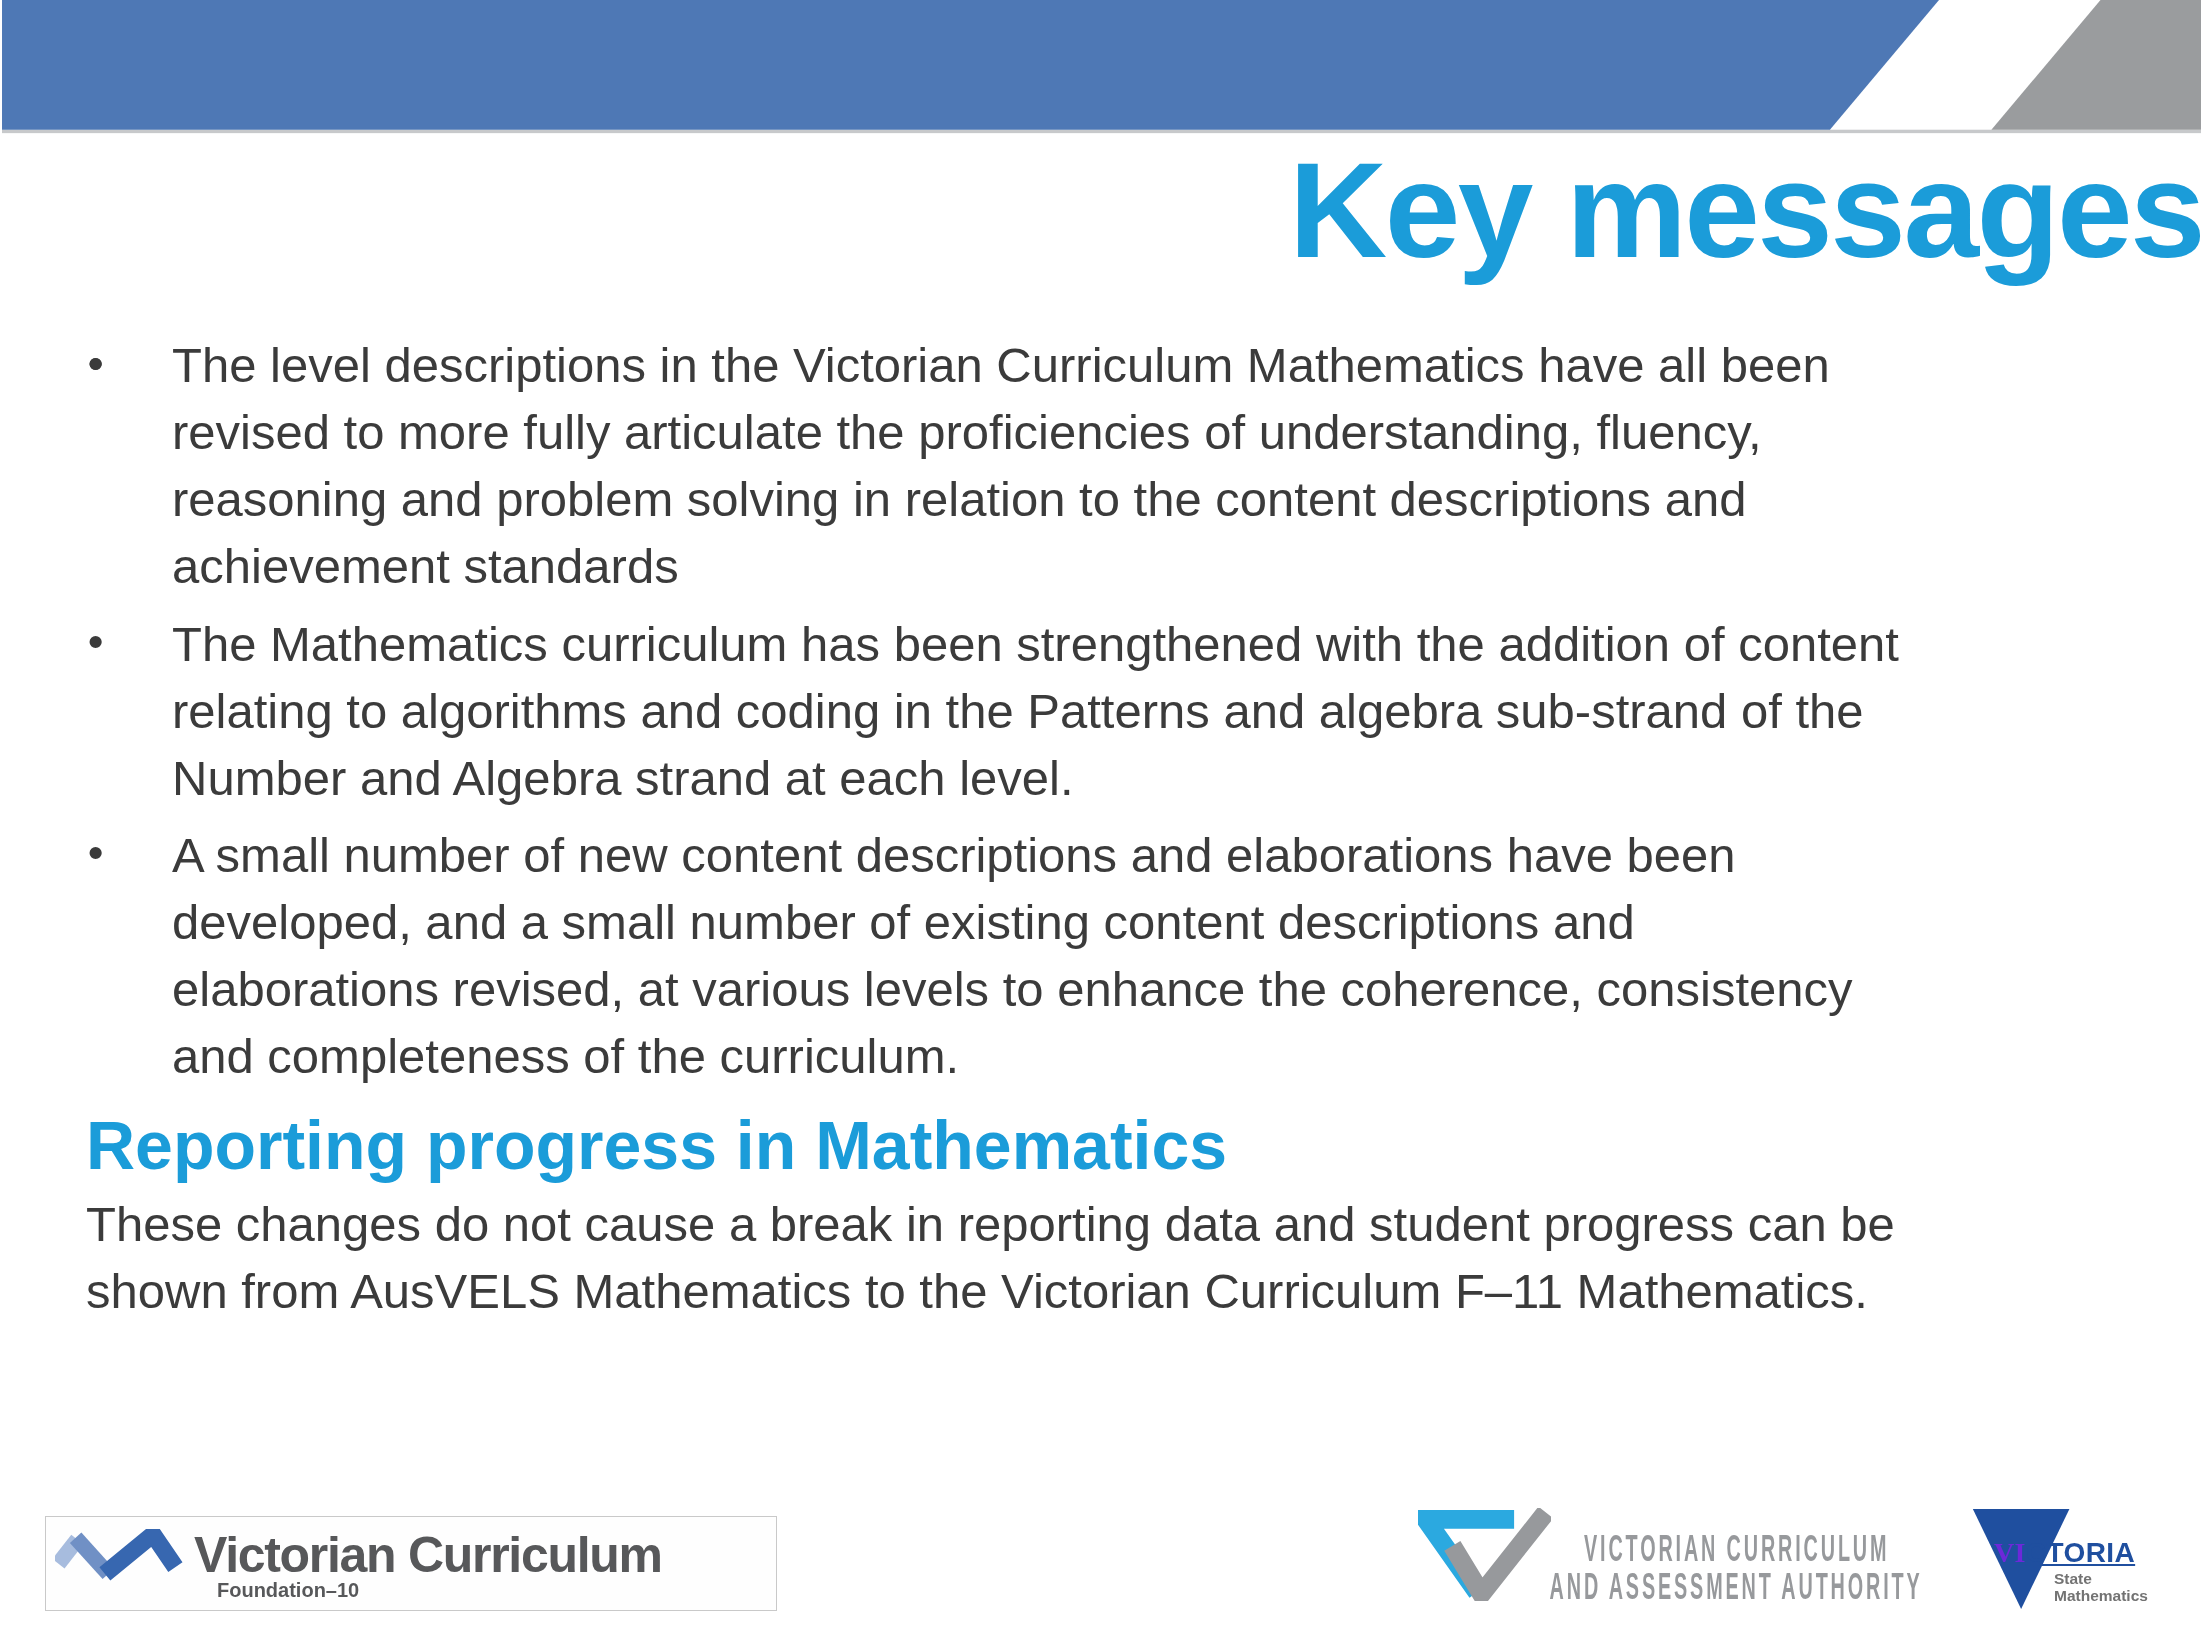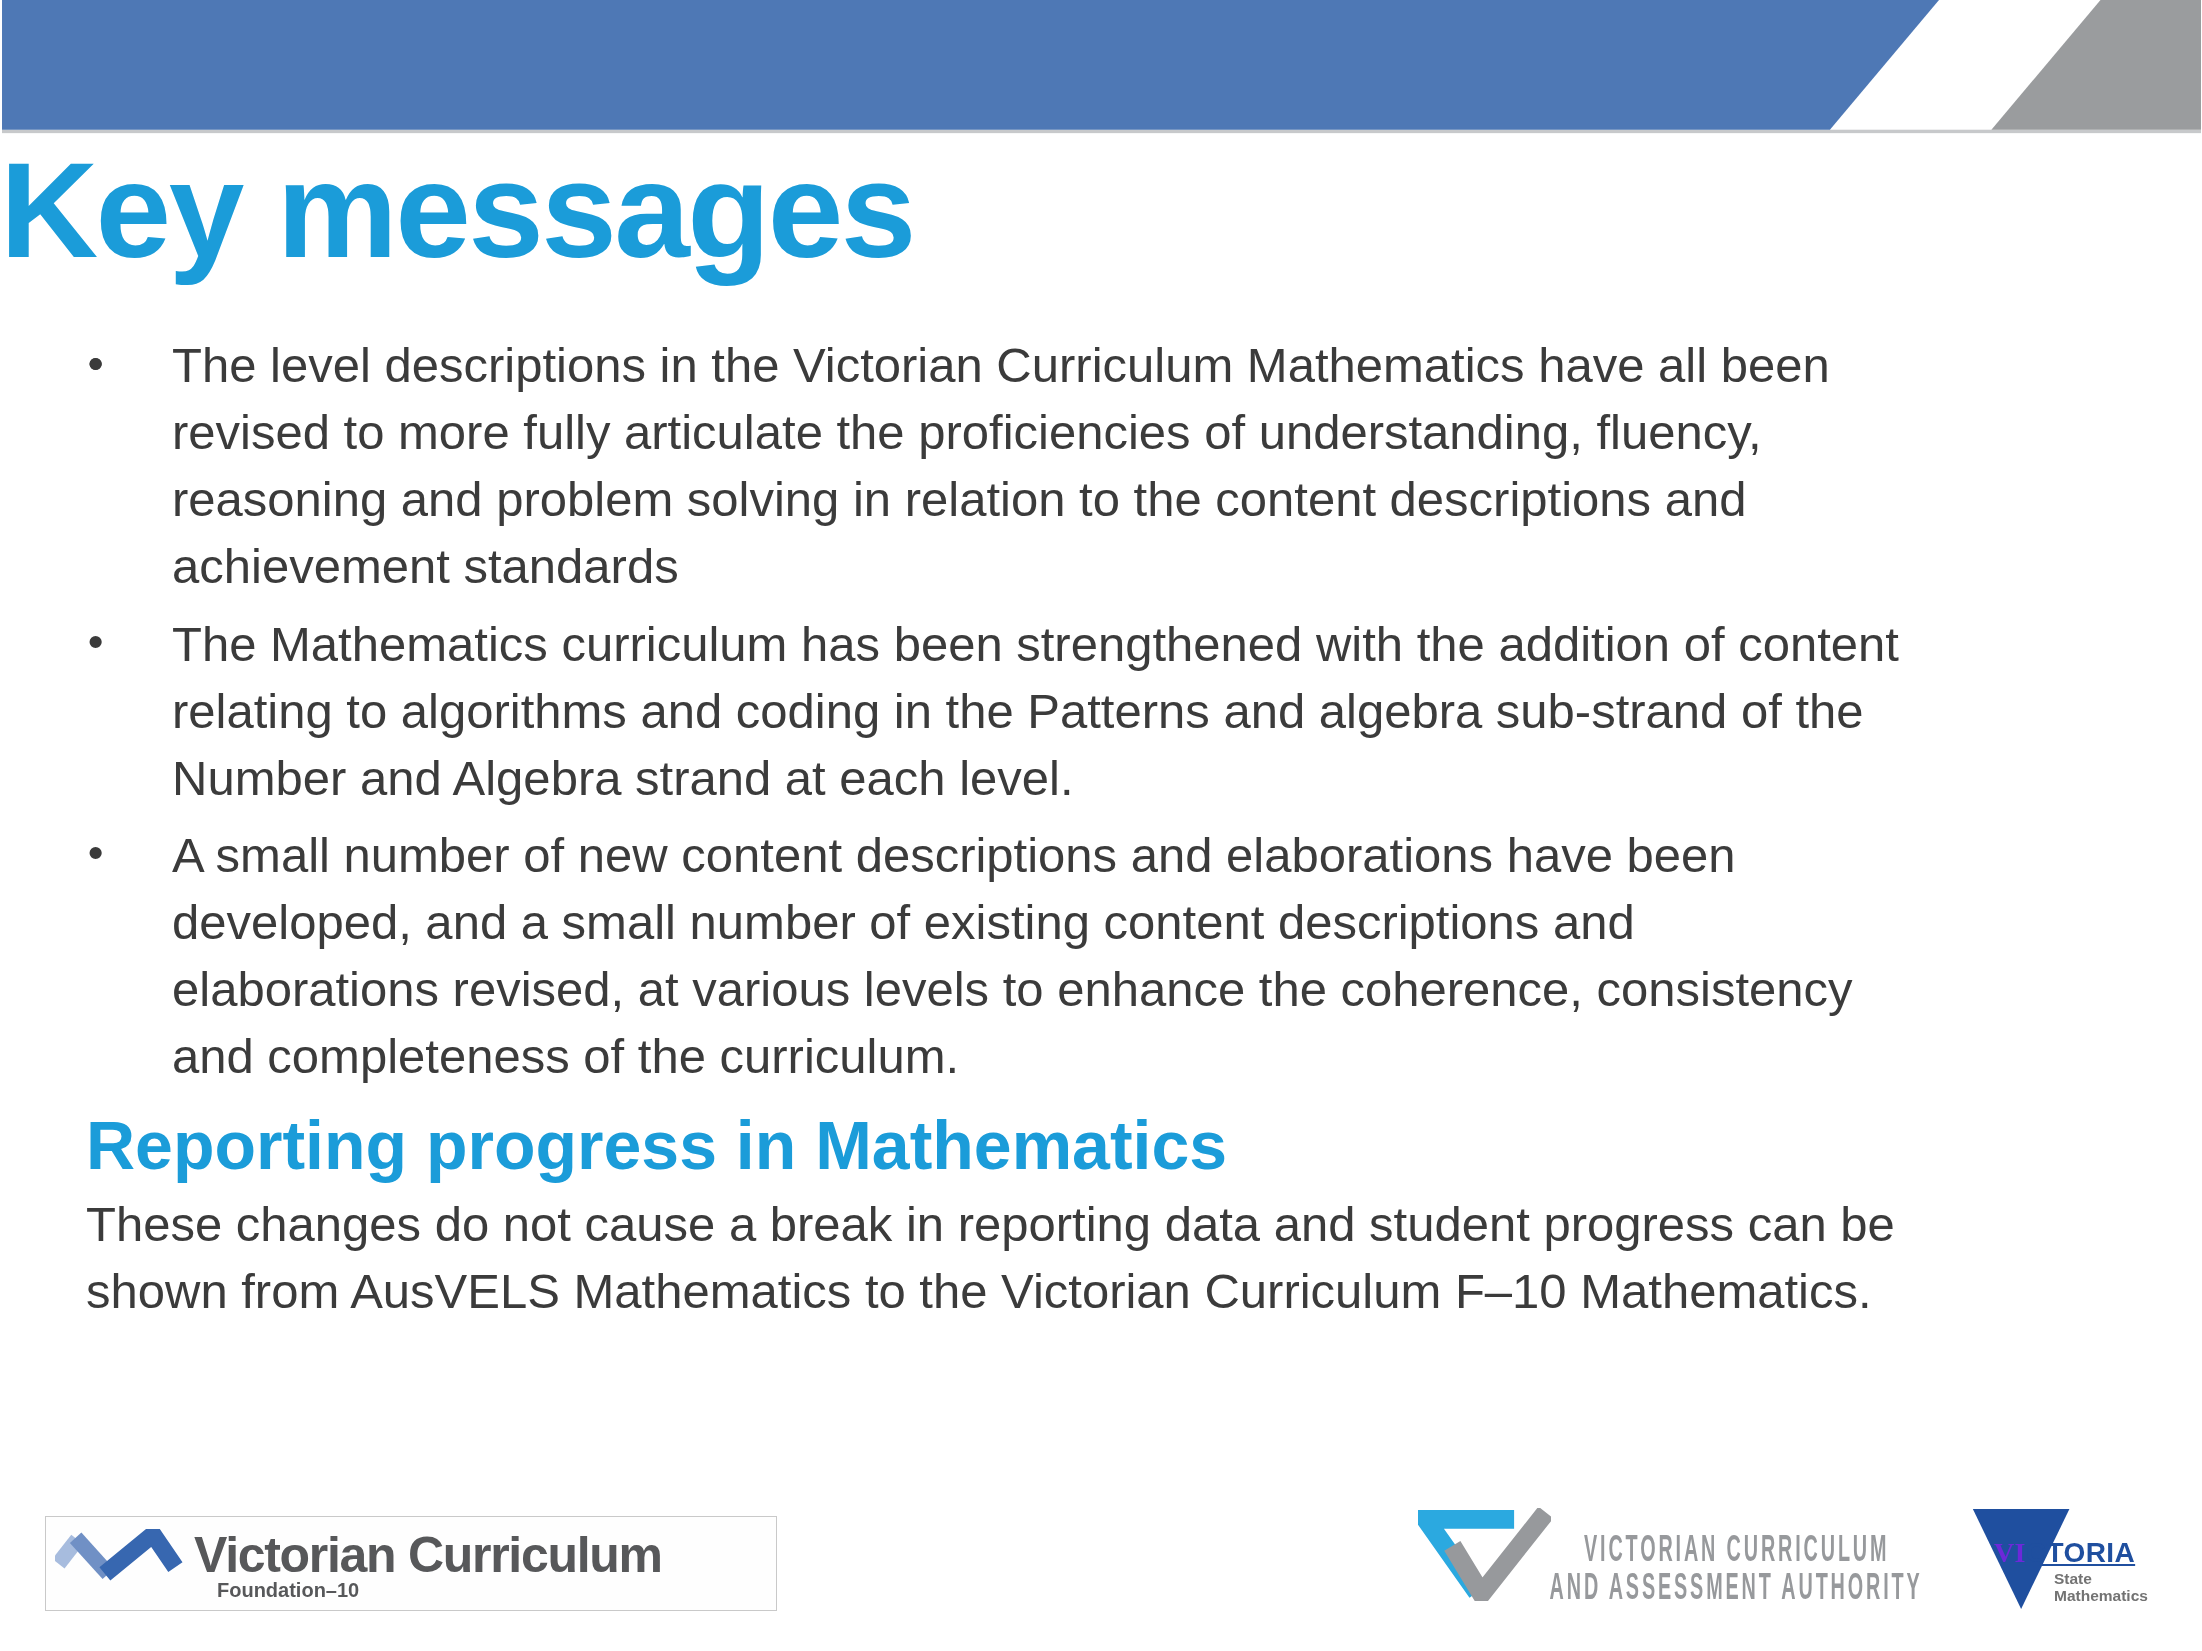--- a/index.html
+++ b/index.html
@@ -19,21 +19,21 @@
     width: 2203px; height: 134px;
   }
   .header-band svg { display: block; }
 
   
   .slide-title {
     position: absolute;
     top: 136px; left: 0;
     width: 2203px;
     margin: 0;
-    text-align: left;
+    text-align: right;
     font-size: 136px;
     font-weight: bold;
     letter-spacing: -2.6px;
     color: #1B9CD9;
     line-height: 1.1;
   }
 
   
   .slide-body {
     position: absolute;
@@ -172,21 +172,21 @@
       <li class="bullet-item">
         <span class="bullet-marker">•</span>
         <span class="bullet-text">A small number of new content descriptions and elaborations have been
 developed, and a small number of existing content descriptions and
 elaborations revised, at various levels to enhance the coherence, consistency
 and completeness of the curriculum.</span>
       </li>
     </ul>
     <h2 class="subheading">Reporting progress in Mathematics</h2>
     <p class="closing-paragraph">These changes do not cause a break in reporting data and student progress can be
-shown from AusVELS Mathematics to the Victorian Curriculum F–10 Mathematics.</p>
+shown from AusVELS Mathematics to the Victorian Curriculum F–11 Mathematics.</p>
   </div>
 
   <div class="vc-box">
     <svg class="vc-mark" width="129" height="52" viewBox="0 0 150 60">
       <polyline points="4,40 26,12" stroke="#A7BCDE" stroke-width="18" fill="none"></polyline>
       <polyline points="24,10 62,52" stroke="#7090C5" stroke-width="18" fill="none"></polyline>
       <polyline points="58,52 114,6 140,44" stroke="#3767B0" stroke-width="20" fill="none"></polyline>
     </svg>
     <div class="vc-name">Victorian Curriculum</div>
     <div class="vc-sub">Foundation–10</div>

